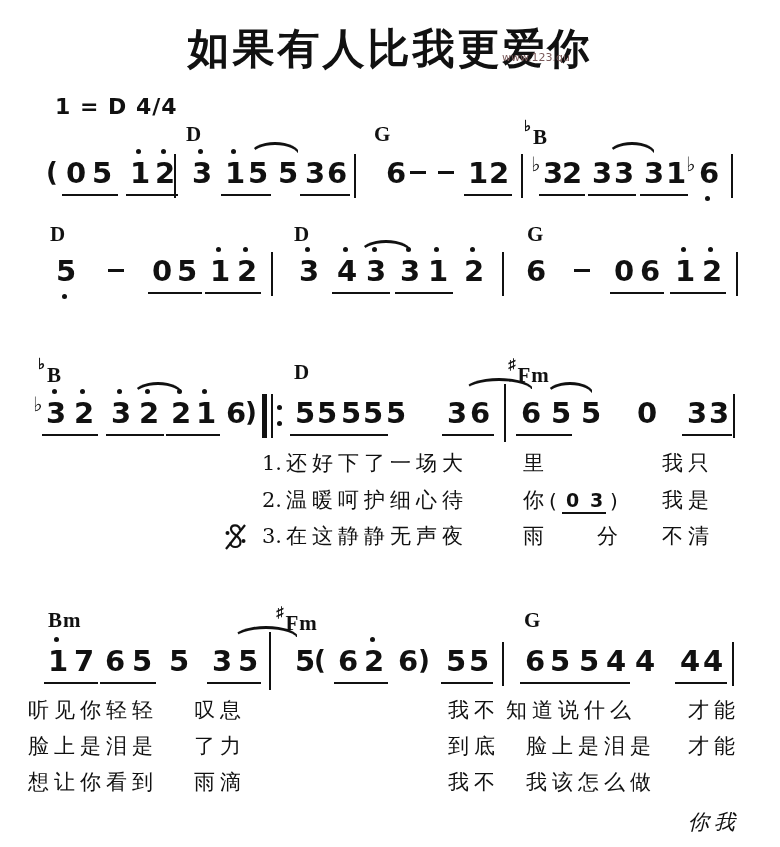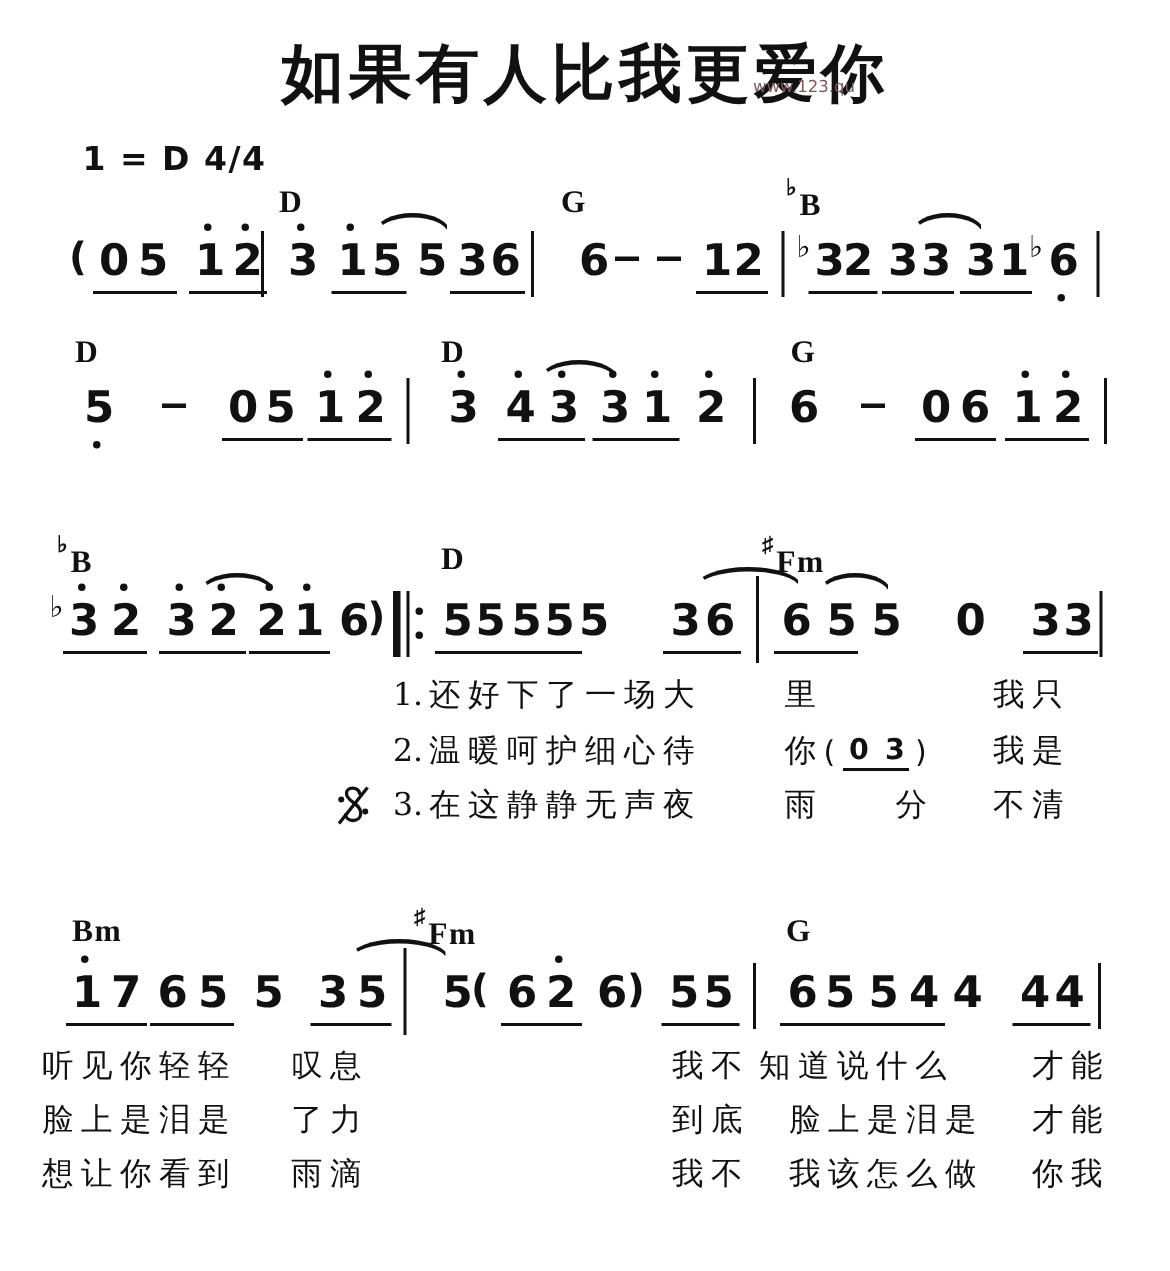--- a/index.html
+++ b/index.html
@@ -245,15 +245,15 @@
       <div class="lyr" style="position: absolute; left: 688px; top: 697px; letter-spacing: 5px;">才能</div>
       <div class="lyr" style="position: absolute; left: 28px; top: 733px; letter-spacing: 5px;">脸上是泪是</div>
       <div class="lyr" style="position: absolute; left: 194px; top: 733px; letter-spacing: 5px;">了力</div>
       <div class="lyr" style="position: absolute; left: 448px; top: 733px; letter-spacing: 5px;">到底</div>
       <div class="lyr" style="position: absolute; left: 526px; top: 733px; letter-spacing: 5px;">脸上是泪是</div>
       <div class="lyr" style="position: absolute; left: 688px; top: 733px; letter-spacing: 5px;">才能</div>
       <div class="lyr" style="position: absolute; left: 28px; top: 769px; letter-spacing: 5px;">想让你看到</div>
       <div class="lyr" style="position: absolute; left: 194px; top: 769px; letter-spacing: 5px;">雨滴</div>
       <div class="lyr" style="position: absolute; left: 448px; top: 769px; letter-spacing: 5px;">我不</div>
       <div class="lyr" style="position: absolute; left: 526px; top: 769px; letter-spacing: 5px;">我该怎么做</div>
-      <div class="lyr" style="position: absolute; left: 688px; top: 769px; letter-spacing: 5px;">你我</div>
+      <div class="lyr" style="position: absolute; left: 688px; top: 809px; letter-spacing: 5px; font-style: italic;">你我</div>
     </div>
 </div>
 
 </body></html>

